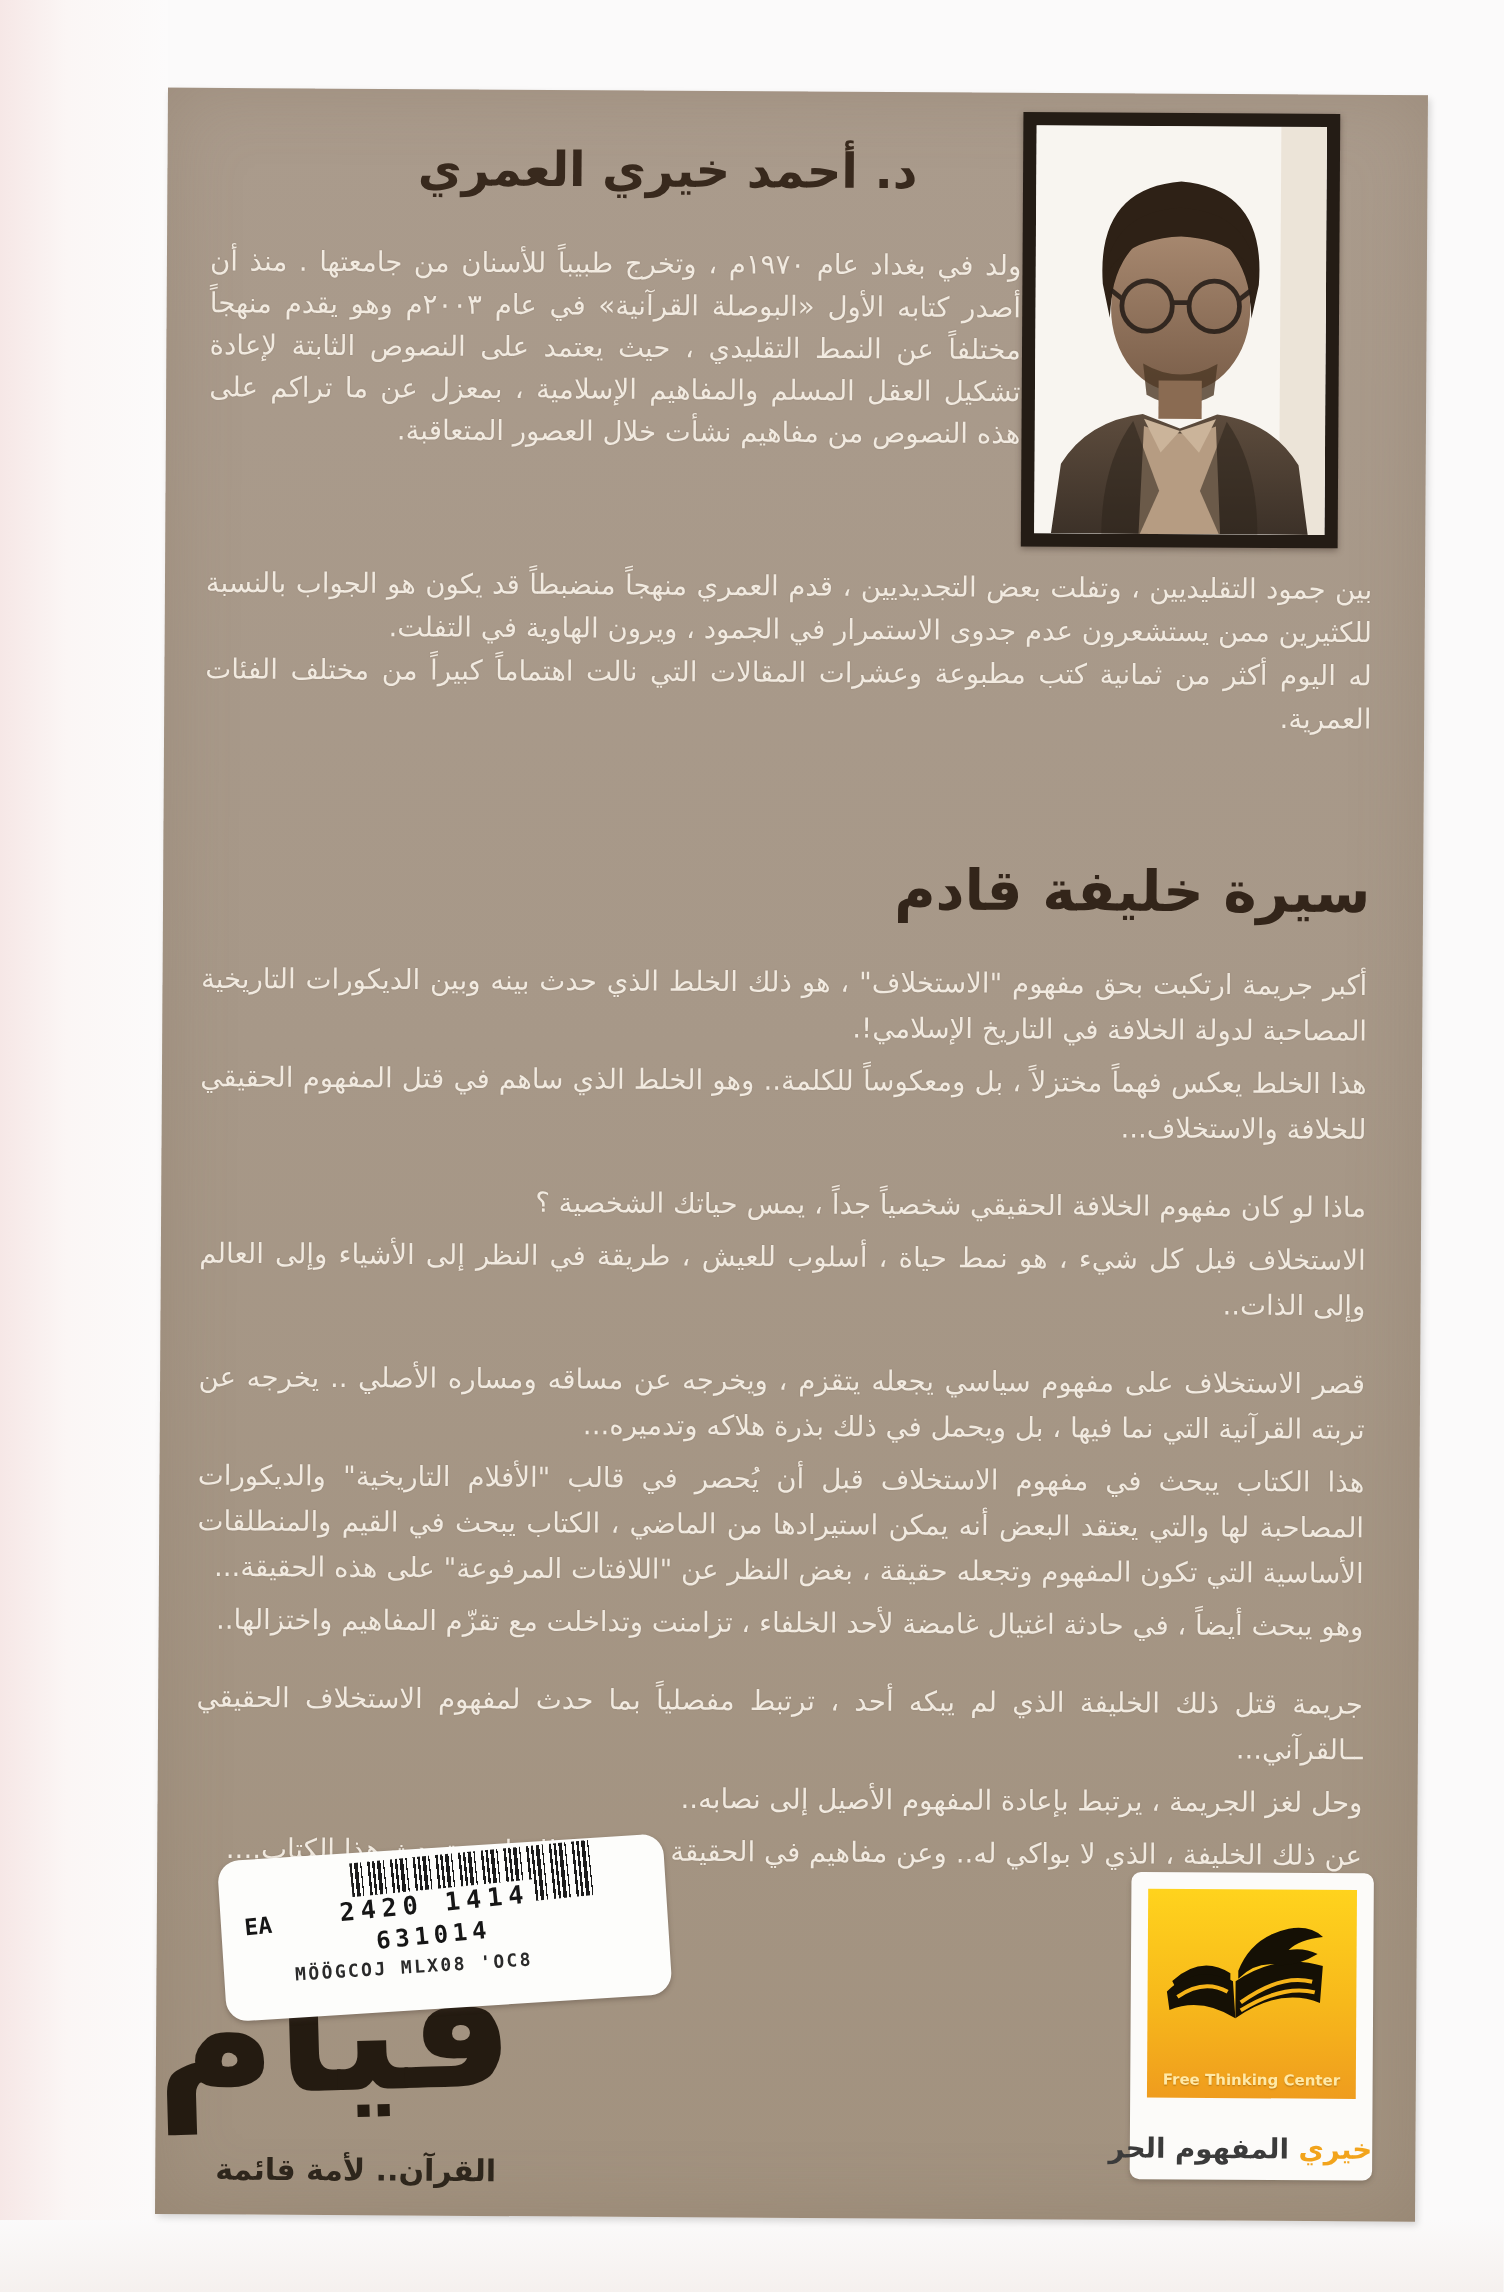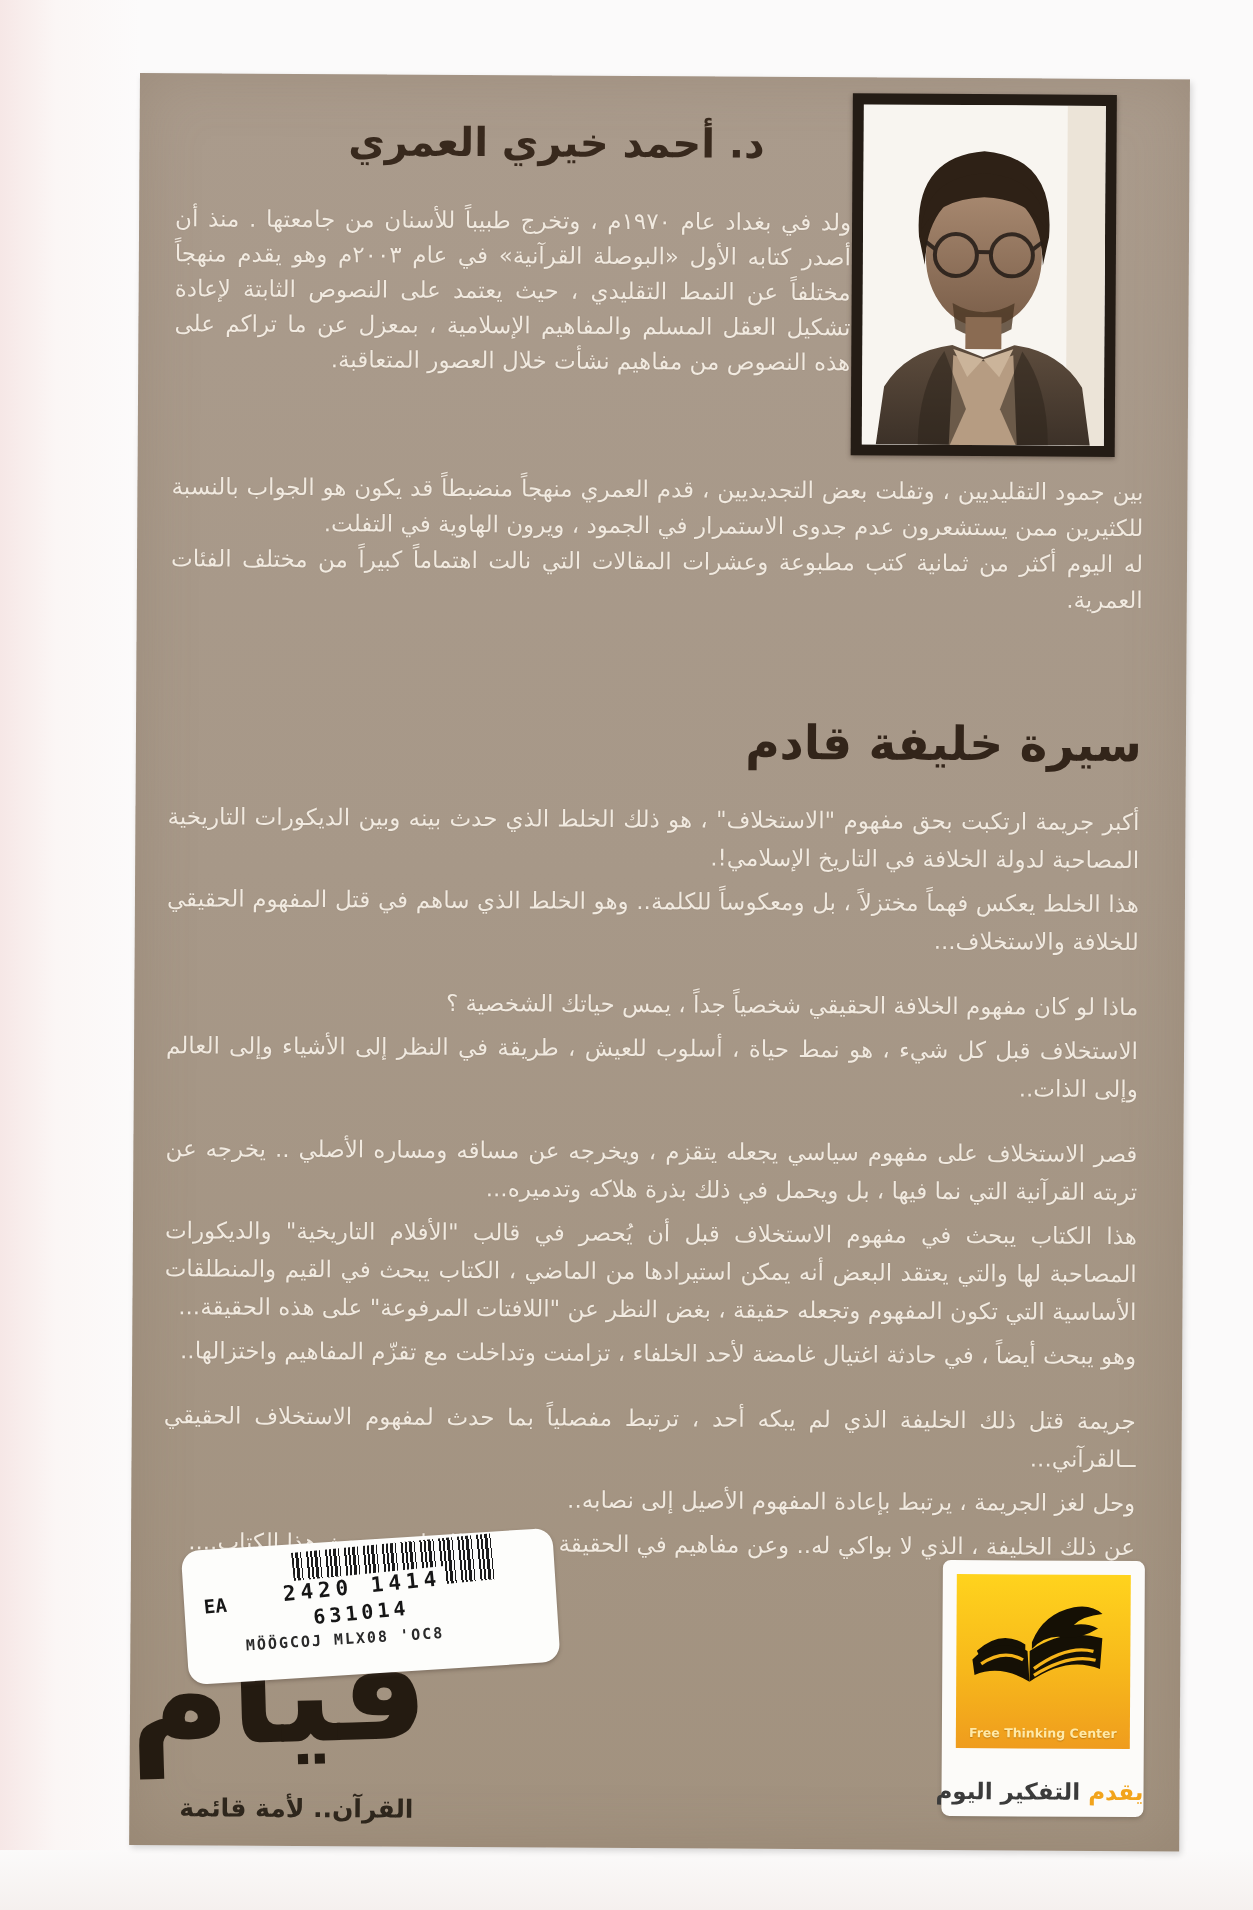--- a/index.html
+++ b/index.html
@@ -230,18 +230,18 @@
         </g>
         <g stroke="#f6b419" stroke-width="3" fill="none">
           <path d="M14,58 Q34,44 52,54"></path>
           <path d="M62,62 Q92,40 116,46"></path>
           <path d="M62,68 Q94,48 118,54"></path>
         </g>
       </svg>
       <div class="ftc-en">Free Thinking Center</div>
     </div>
     <div class="ftc-ar">
-      <span class="w1">يقدم</span>
-      <span class="w2">التفكير اليوم</span>
+      <span class="w1">خيري</span>
+      <span class="w2">المفهوم الحر</span>
     </div>
   </div>
 
 </div>
 
 </body></html>

